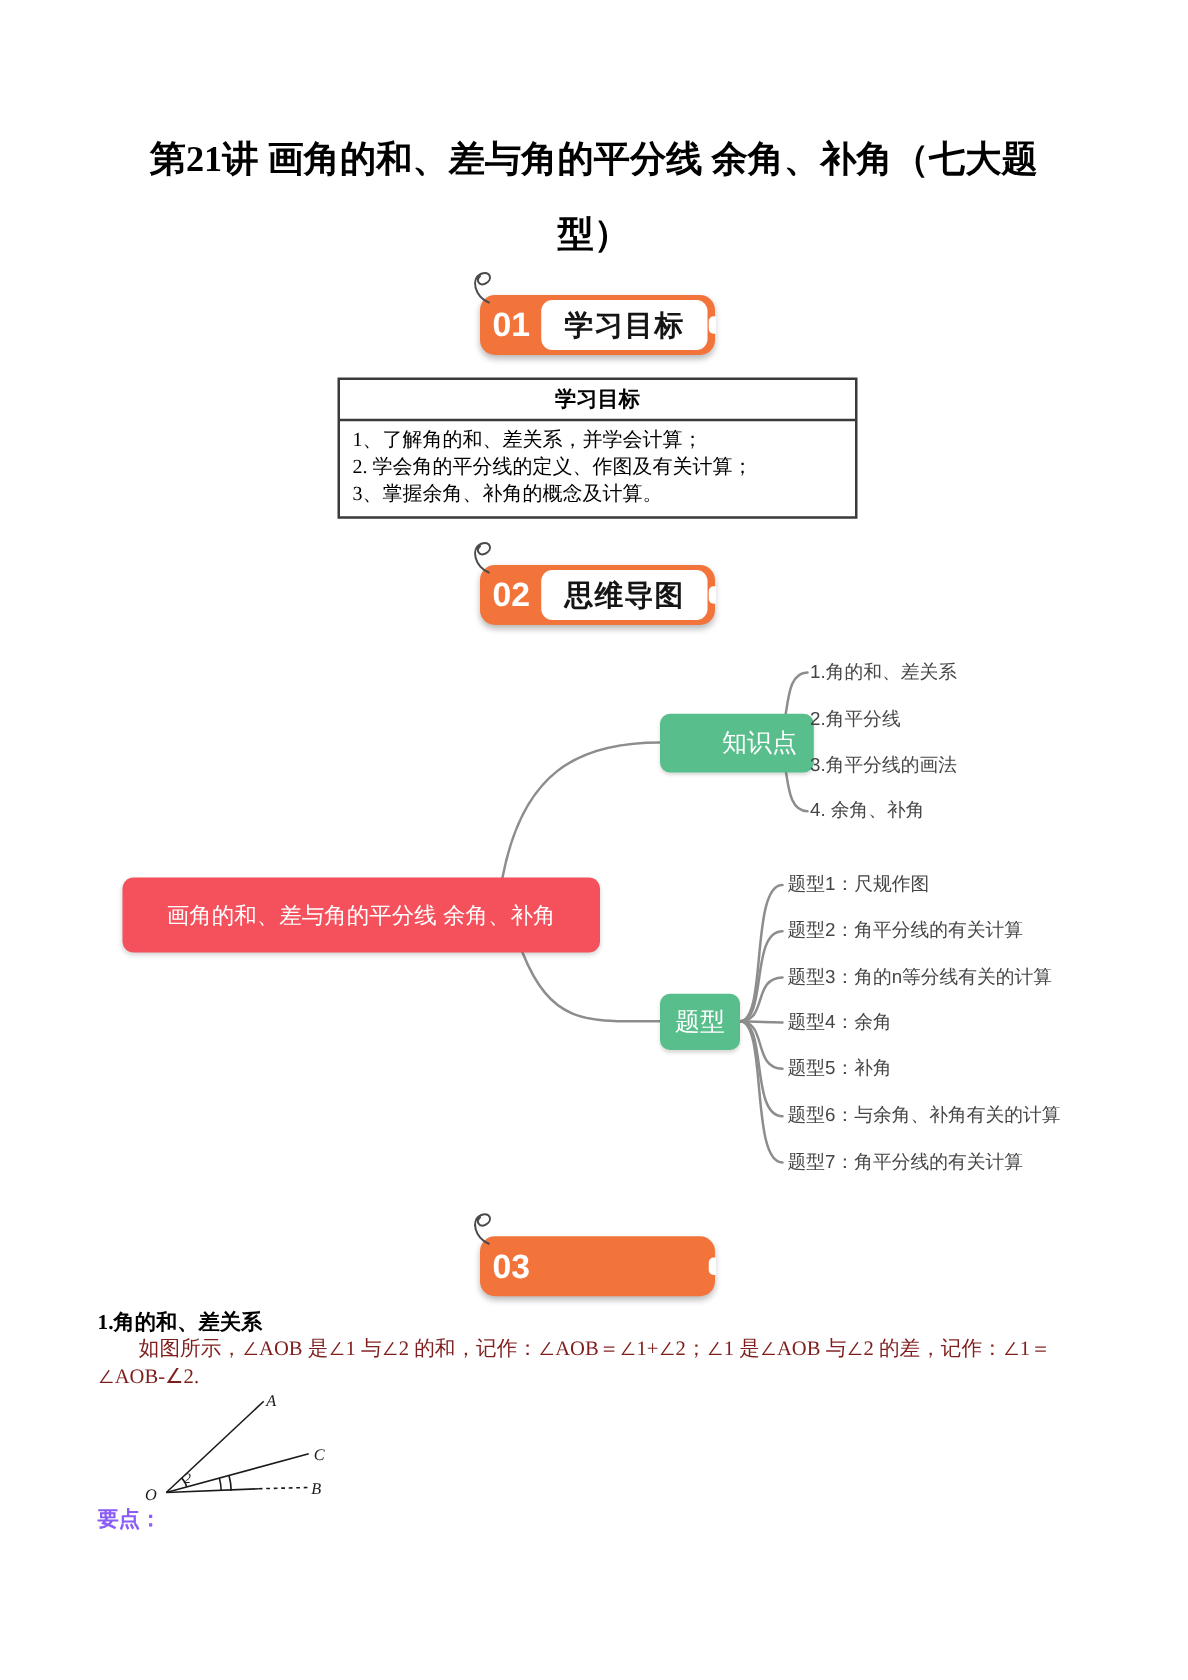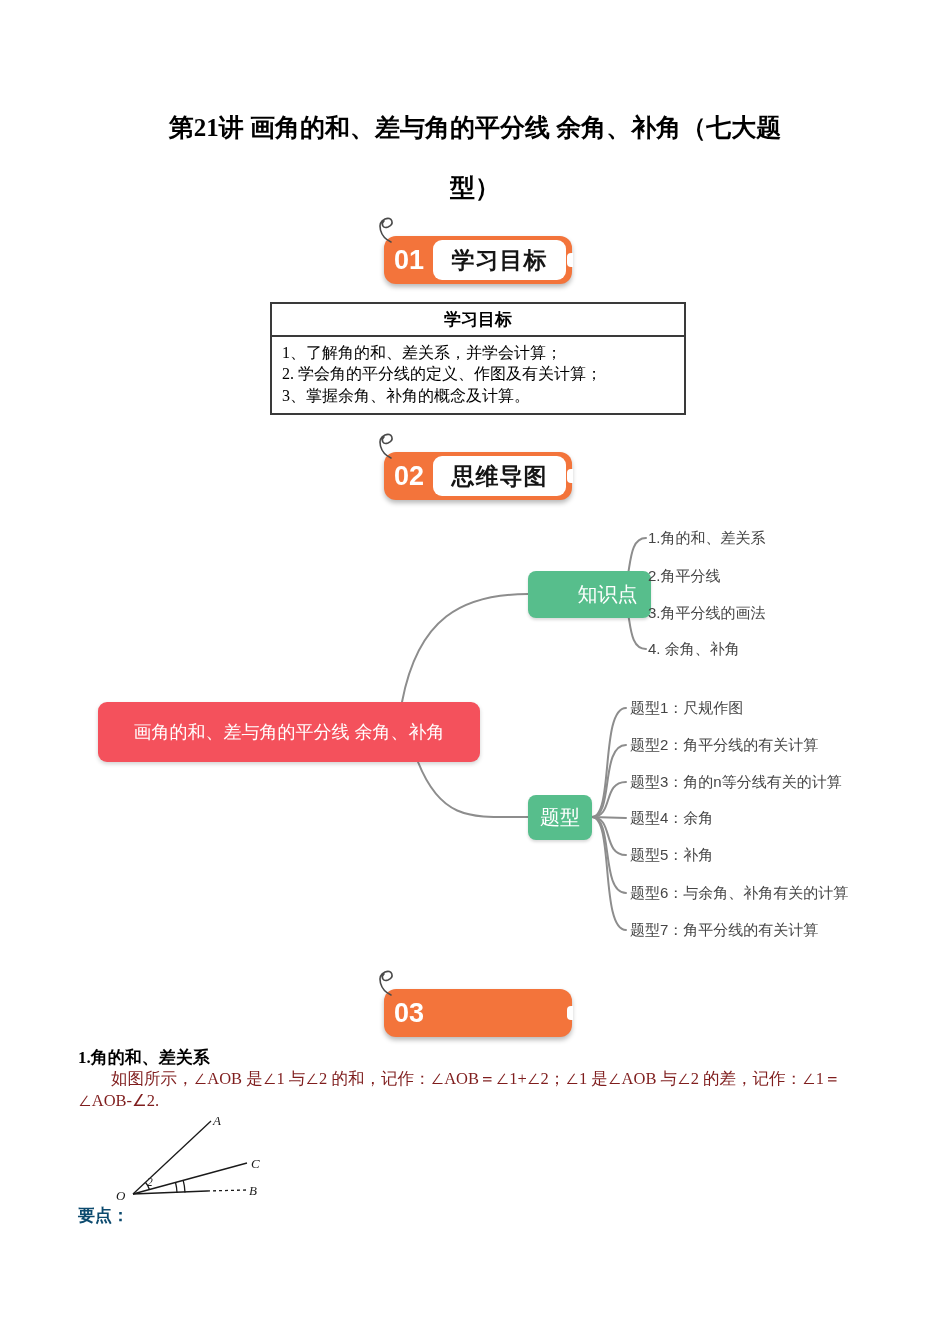--- a/index.html
+++ b/index.html
@@ -1,21 +1,21 @@
 <!DOCTYPE html>
 <html><head>
 <meta charset="utf-8">
 <style>
   html,body{margin:0;padding:0;background:#fff;}
   .page{position:relative;width:950px;height:1344px;background:#fff;overflow:hidden;
         font-family:"Liberation Sans",sans-serif;}
 
   
   .doc-title{position:absolute;top:98px;left:0;width:950px;text-align:center;
-             font-family:"Liberation Serif",serif;font-weight:bold;font-size:25px;
+             font-family:"Liberation Serif",serif;font-weight:bold;font-size:29px;
              line-height:60px;color:#000;}
 
   
   .badge{position:absolute;left:384px;width:188px;height:48px;background:#f3743b;
          border-radius:12px;box-shadow:0 3px 5px rgba(0,0,0,.28);}
   .badge .num{position:absolute;left:0;top:0;width:50px;height:48px;color:#fff;
               font-weight:bold;font-size:27px;line-height:48px;text-align:center;}
   .badge .pill{position:absolute;left:49px;top:4px;right:6px;bottom:4px;background:#fff;
                border-radius:9px;display:flex;align-items:center;justify-content:center;
                font-weight:bold;font-size:23px;color:#151515;letter-spacing:1px;}
@@ -45,21 +45,21 @@
   .mm-item{position:absolute;height:22px;line-height:22px;font-size:15px;color:#454545;
            white-space:nowrap;}
 
   
   .kn-heading{position:absolute;left:78px;top:1046px;font-family:"Liberation Serif",serif;
               font-weight:bold;font-size:17px;color:#000;}
   .kn-para{position:absolute;left:78px;top:1068px;width:794px;
            font-family:"Liberation Serif",serif;font-size:16.5px;line-height:1.35;
            text-indent:2em;color:#7f1d1d;}
   .kn-keypoints{position:absolute;left:78px;top:1204px;font-family:"Liberation Serif",serif;
-                font-weight:bold;font-size:17px;color:#0c4a6e;}
+                font-weight:bold;font-size:17px;color:#8b5cf6;}
   .fig-svg{position:absolute;left:95px;top:1112px;}
   .fig-svg path{stroke:#1a1a1a;stroke-width:1.3;fill:none;}
   .fig-svg text{font-family:"Liberation Serif",serif;font-style:italic;font-size:13px;
                 fill:#1a1a1a;}
 </style>
 </head>
 <body>
 
 <div class="page">
 

